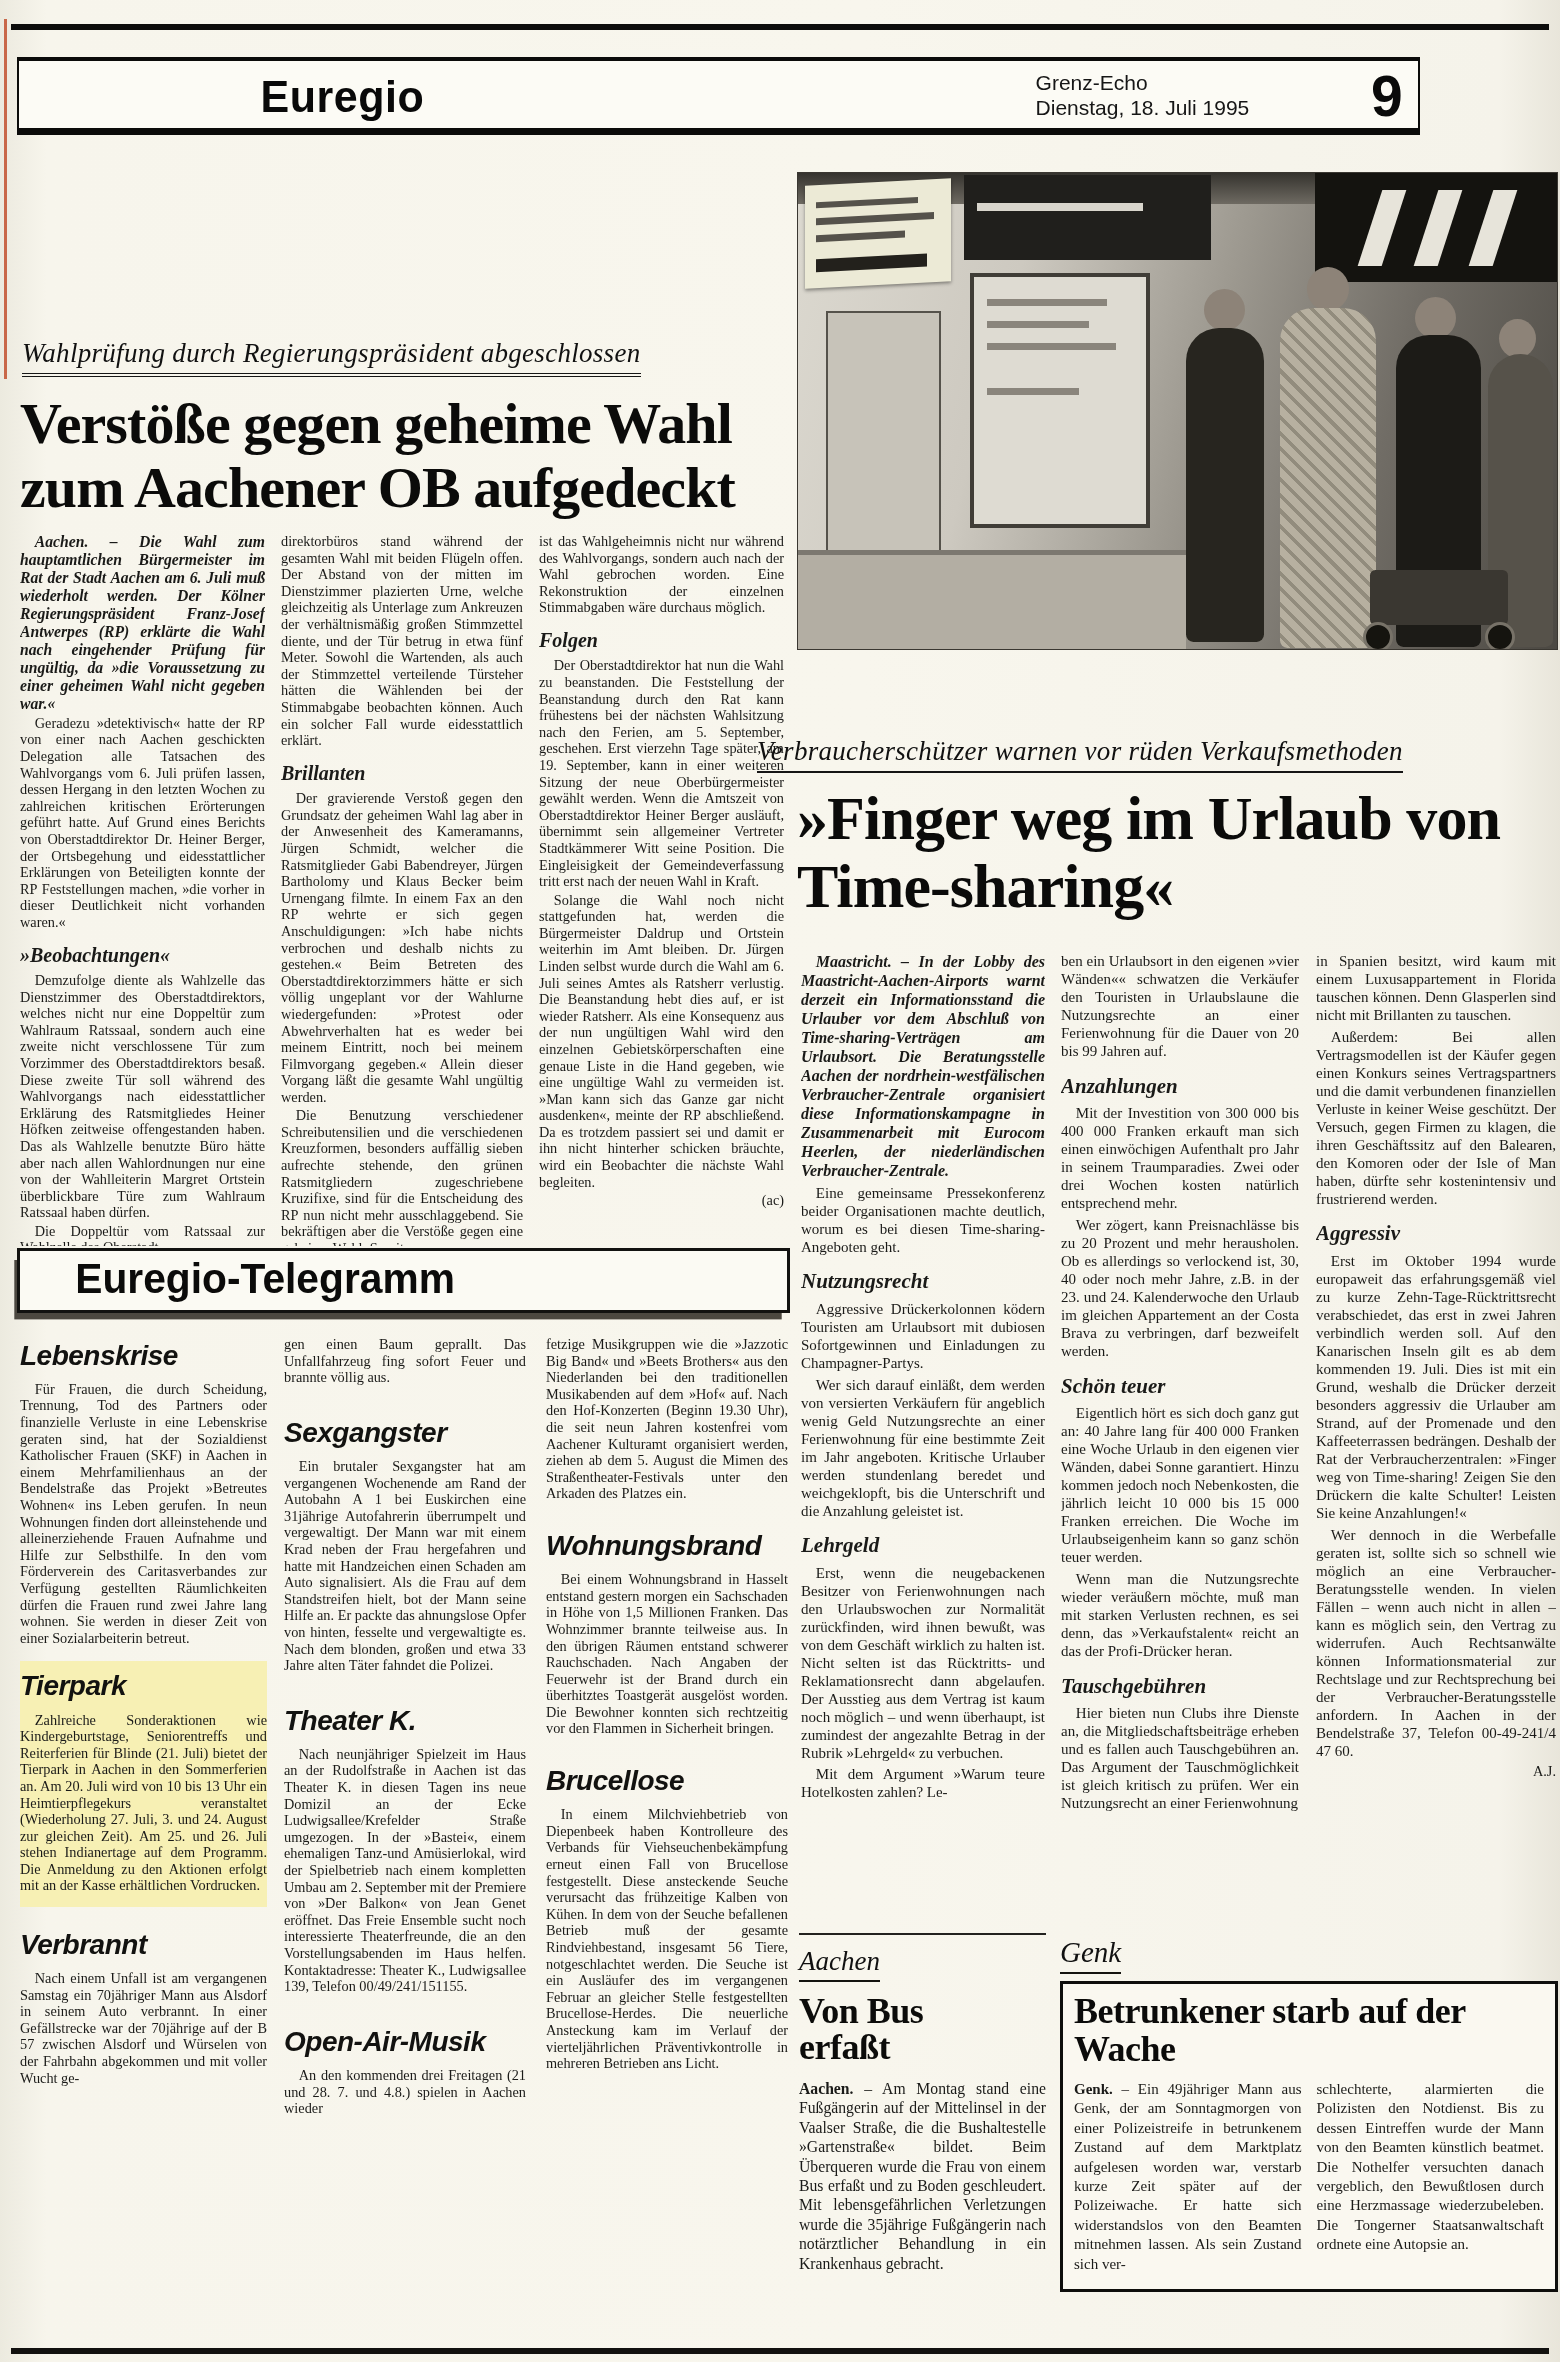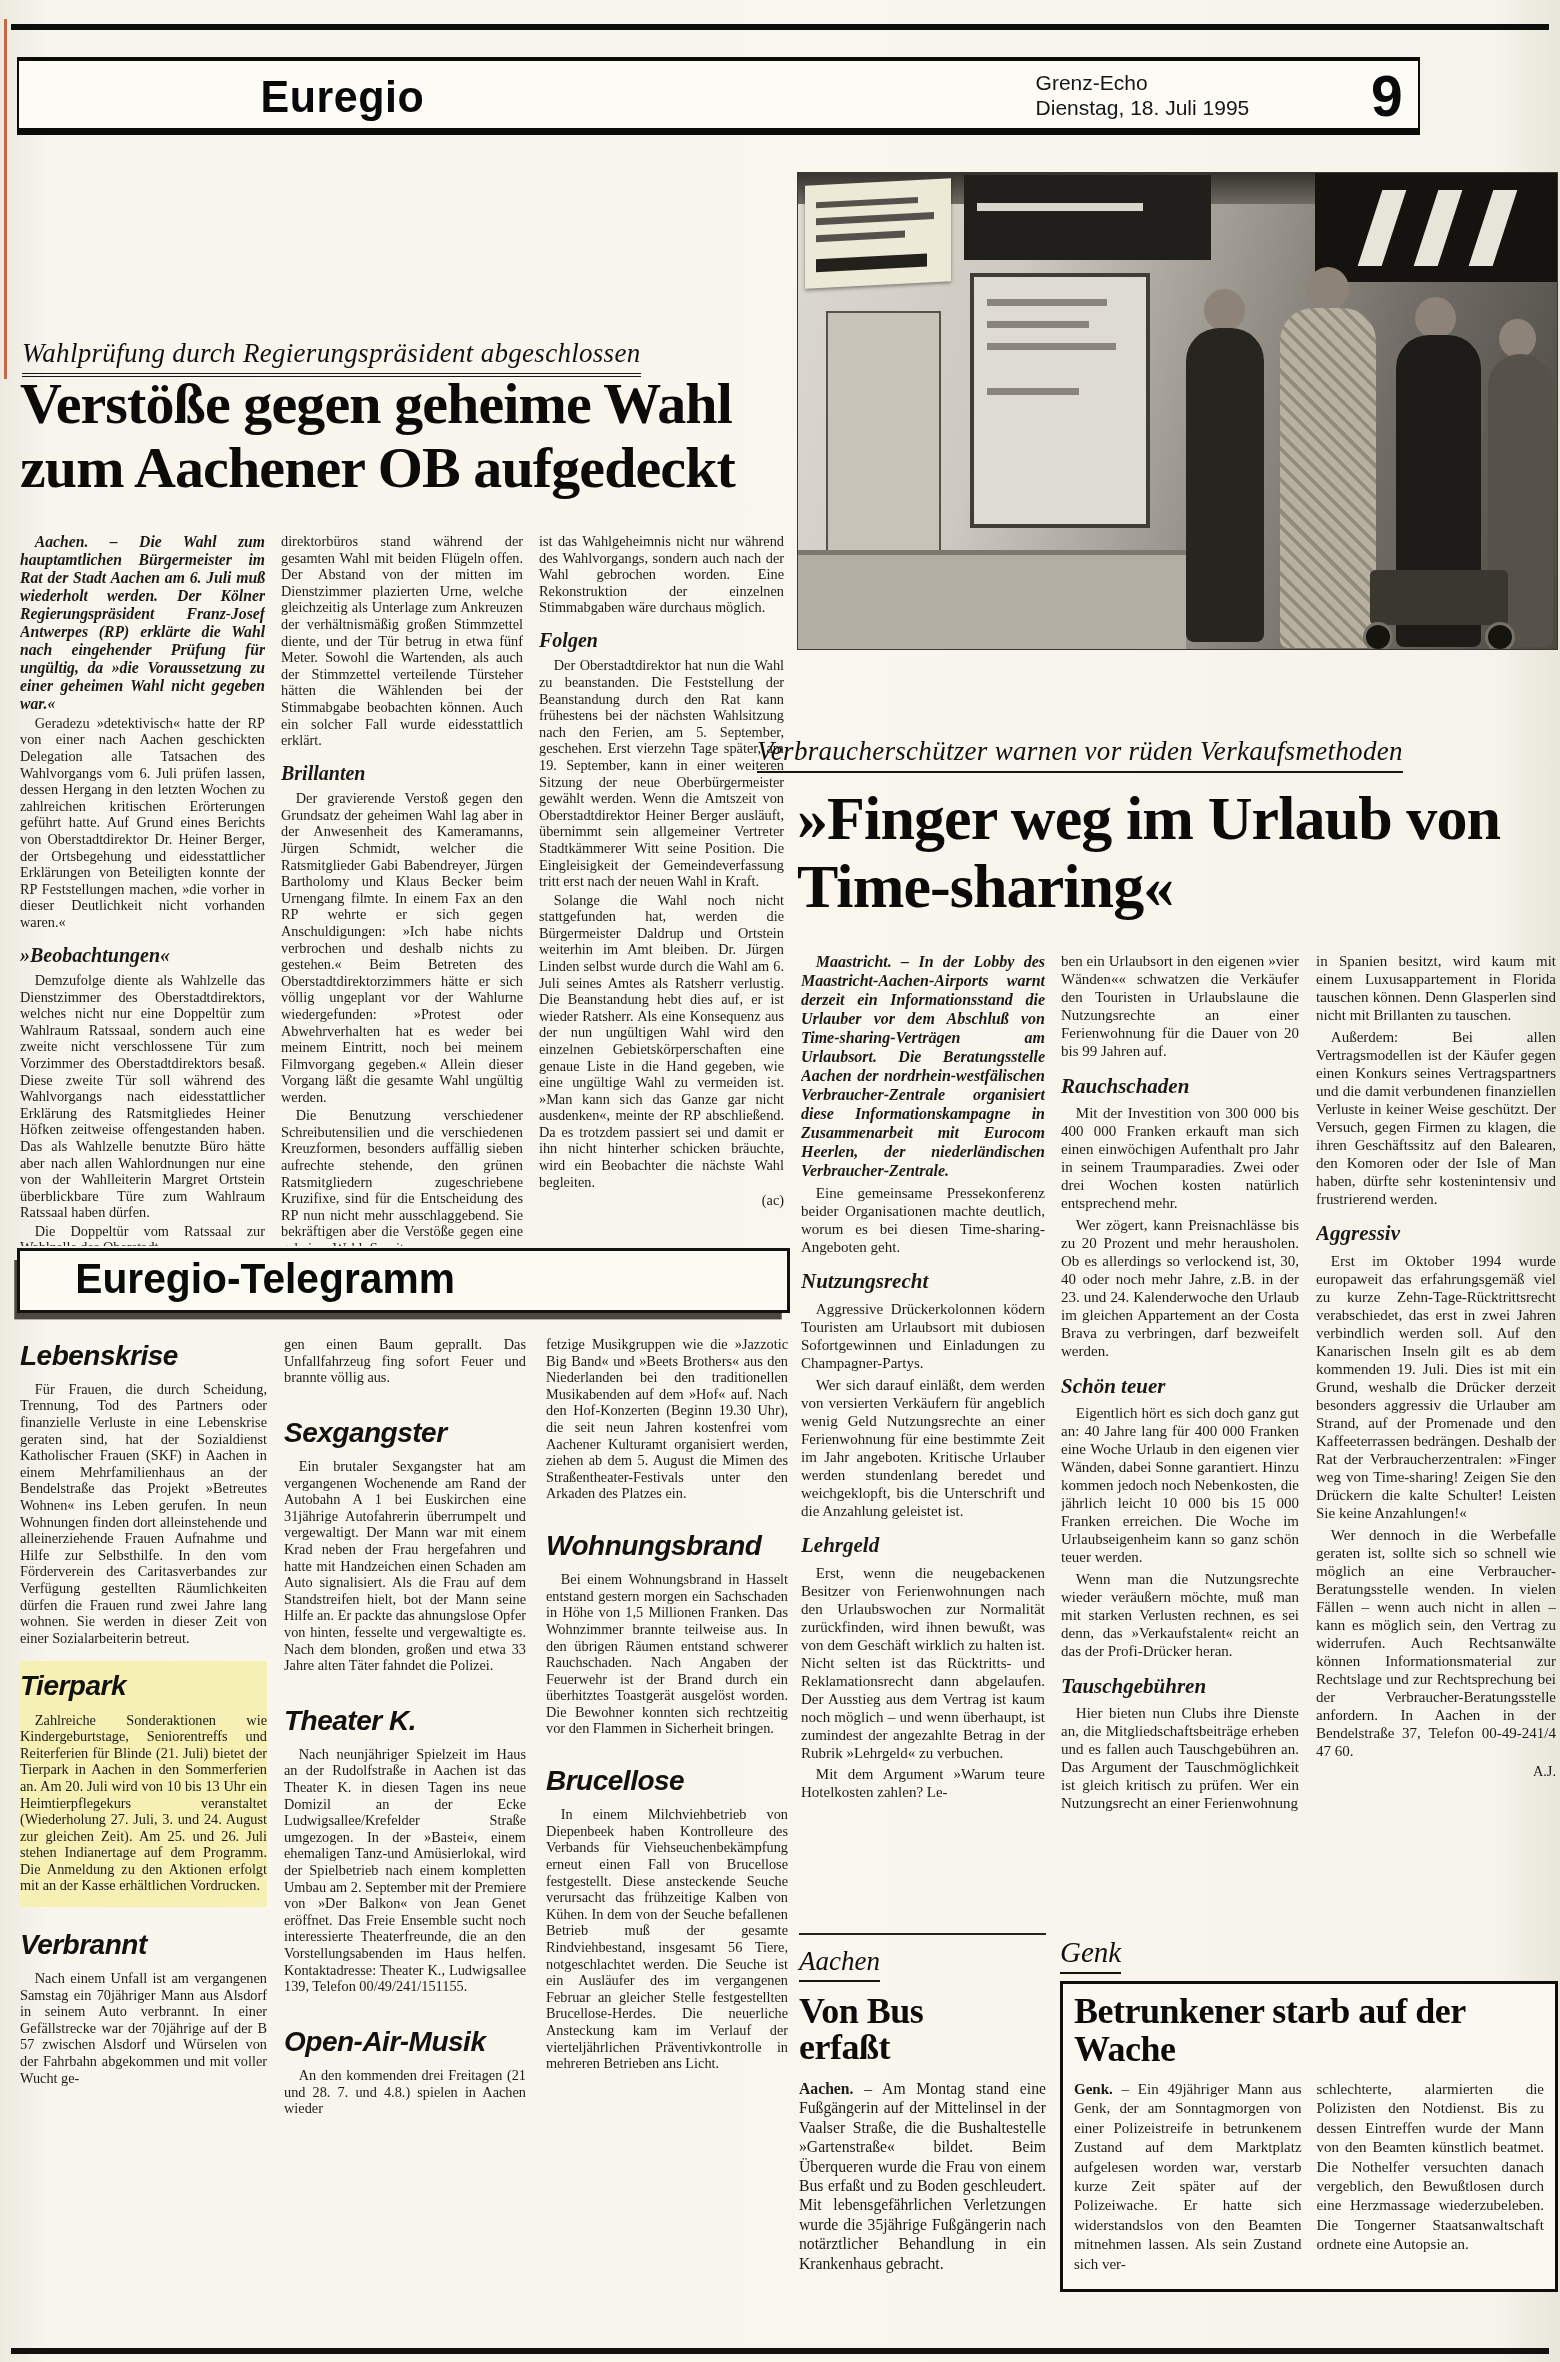--- a/index.html
+++ b/index.html
@@ -19,21 +19,21 @@
     font-weight:900; font-size:43px; letter-spacing:0.5px; color:#090909; transform:scaleY(1.04); }
   .mh-right { position:absolute; left:1017px; top:9.2px; font-family:"Liberation Sans",sans-serif;
     font-size:21px; line-height:25px; color:#161616; }
   .mh-page { position:absolute; right:14.8px; top:1.8px; font-family:"Liberation Sans",sans-serif;
     font-weight:900; font-size:57px; color:#0a0a0a; }
 
   
   .kicker { position:absolute; font-style:italic; font-size:27px; color:#111;
     border-bottom:4.6px double #161616; padding-bottom:3.7px; letter-spacing:0.3px; }
   .headline { position:absolute; font-weight:bold; color:#0b0b0a; letter-spacing:-0.9px; line-height:1.1; }
-  .h-wahl { left:20px; top:372px; width:768px; font-size:58px; }
+  .h-wahl { left:20px; top:392px; width:768px; font-size:58px; }
   .h-ts   { left:797px; top:784px; width:762px; font-size:62px; }
 
   
   .col { position:absolute; text-align:justify; overflow:hidden; }
   .col p { margin:0 0 1.8px; font-size:14.3px; line-height:16.6px; text-indent:14.8px; }
   .col p.noind { text-indent:0; }
   .col p.lead { font-weight:bold; font-style:italic; font-size:15.7px; line-height:18px; }
   .col .sub { font-weight:bold; font-style:italic; font-size:20px; line-height:22px;
     margin:13px 0 6.5px; text-indent:0; }
   .col .sig { text-align:right; font-size:14.3px; margin-top:1.8px; }
@@ -208,21 +208,21 @@
     <p>Eine gemeinsame Pressekonferenz beider Organisationen machte deutlich, worum es bei diesen Time-sharing-Angeboten geht.</p>
     <div class="sub">Nutzungsrecht</div>
     <p>Aggressive Drückerkolonnen ködern Touristen am Urlaubsort mit dubiosen Sofortgewinnen und Einladungen zu Champagner-Partys.</p>
     <p>Wer sich darauf einläßt, dem werden von versierten Verkäufern für angeblich wenig Geld Nutzungsrechte an einer Ferienwohnung für eine bestimmte Zeit im Jahr angeboten. Kritische Urlauber werden stundenlang beredet und weichgeklopft, bis die Unterschrift und die Anzahlung geleistet ist.</p>
     <div class="sub">Lehrgeld</div>
     <p>Erst, wenn die neugebackenen Besitzer von Ferienwohnungen nach den Urlaubswochen zur Normalität zurückfinden, wird ihnen bewußt, was von dem Geschäft wirklich zu halten ist. Nicht selten ist das Rücktritts- und Reklamationsrecht dann abgelaufen. Der Ausstieg aus dem Vertrag ist kaum noch möglich – und wenn überhaupt, ist zumindest der angezahlte Betrag in der Rubrik »Lehrgeld« zu verbuchen.</p>
     <p>Mit dem Argument »Warum teure Hotelkosten zahlen? Le-</p>
   </div>
   <div class="col tsc tsc2">
     <p class="noind">ben ein Urlaubsort in den eigenen »vier Wänden«« schwatzen die Verkäufer den Touristen in Urlaubslaune die Nutzungsrechte an einer Ferienwohnung für die Dauer von 20 bis 99 Jahren auf.</p>
-    <div class="sub">Rauchschaden</div>
+    <div class="sub">Anzahlungen</div>
     <p>Mit der Investition von 300 000 bis 400 000 Franken erkauft man sich einen einwöchigen Aufenthalt pro Jahr in seinem Traumparadies. Zwei oder drei Wochen kosten natürlich entsprechend mehr.</p>
     <p>Wer zögert, kann Preisnachlässe bis zu 20 Prozent und mehr herausholen. Ob es allerdings so verlockend ist, 30, 40 oder noch mehr Jahre, z.B. in der 23. und 24. Kalenderwoche den Urlaub im gleichen Appartement an der Costa Brava zu verbringen, darf bezweifelt werden.</p>
     <div class="sub">Schön teuer</div>
     <p>Eigentlich hört es sich doch ganz gut an: 40 Jahre lang für 400 000 Franken eine Woche Urlaub in den eigenen vier Wänden, dabei Sonne garantiert. Hinzu kommen jedoch noch Nebenkosten, die jährlich leicht 10 000 bis 15 000 Franken erreichen. Die Woche im Urlaubseigenheim kann so ganz schön teuer werden.</p>
     <p>Wenn man die Nutzungsrechte wieder veräußern möchte, muß man mit starken Verlusten rechnen, es sei denn, das »Verkaufstalent« reicht an das der Profi-Drücker heran.</p>
     <div class="sub">Tauschgebühren</div>
     <p>Hier bieten nun Clubs ihre Dienste an, die Mitgliedschaftsbeiträge erheben und es fallen auch Tauschgebühren an. Das Argument der Tauschmöglichkeit ist gleich kritisch zu prüfen. Wer ein Nutzungsrecht an einer Ferienwohnung</p>
   </div>
   <div class="col tsc tsc3">
     <p class="noind">in Spanien besitzt, wird kaum mit einem Luxusappartement in Florida tauschen können. Denn Glasperlen sind nicht mit Brillanten zu tauschen.</p>

